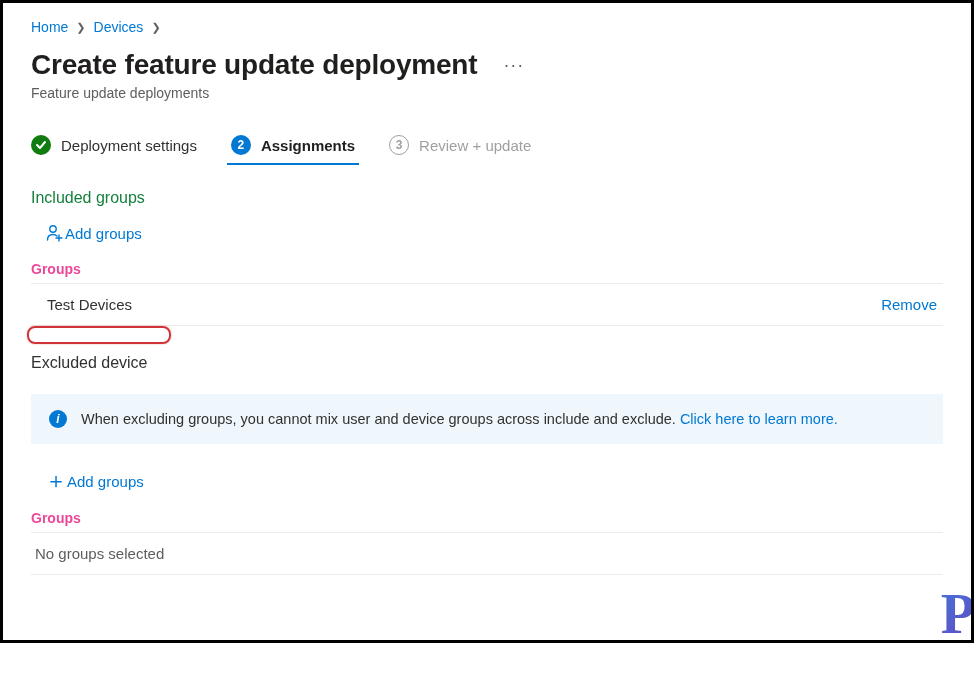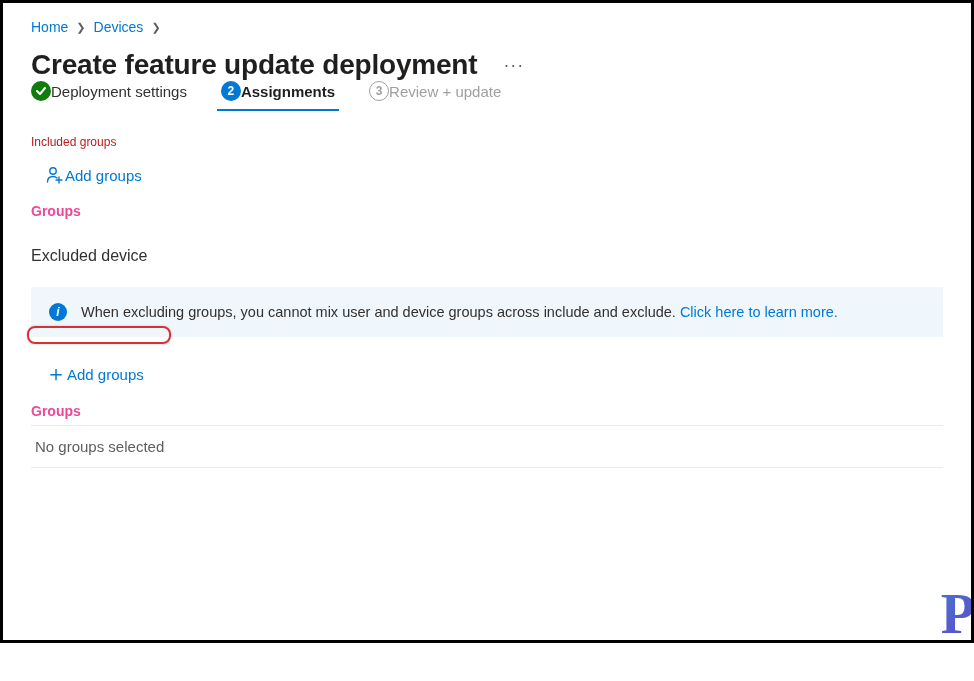--- a/index.html
+++ b/index.html
@@ -29,39 +29,39 @@
   }
   .breadcrumb a { color: #0078d4; text-decoration: none; cursor: pointer; }
   .chev { color: #605e5c; font-size: 11px; }
   
   .title-row { display: flex; align-items: center; gap: 26px; }
   h1 { font-size: 28px; font-weight: 600; color: #201f1e; letter-spacing: -0.2px; }
   .more-dots { color: #605e5c; font-size: 18px; letter-spacing: 1px; cursor: pointer; }
   .subtitle { font-size: 14px; color: #605e5c; margin-top: 4px; margin-bottom: 34px; }
   
   .steps { display: flex; align-items: center; gap: 34px; border-bottom: none; margin-bottom: 26px; }
-  .step { display: flex; align-items: center; padding-bottom: 8px; position: relative; }
+  .step { display: flex; align-items: center; gap: 10px; padding-bottom: 8px; position: relative; }
   .step-label { font-size: 15px; color: #605e5c; }
   .step.completed .step-label { color: #323130; }
   .step.active .step-label { font-weight: 600; color: #201f1e; }
   .step.active::after {
     content: ""; position: absolute; left: -4px; right: -4px; bottom: -2px;
     height: 2px; background: #0078d4;
   }
   .step-circle {
     width: 20px; height: 20px; border-radius: 50%;
     display: flex; align-items: center; justify-content: center;
     font-size: 12px; font-weight: 600;
   }
   .step.completed .step-circle { background: #107c10; color: #fff; }
   .step.active .step-circle { background: #0078d4; color: #fff; }
   .step.disabled .step-circle { border: 1px solid #a19f9d; color: #a19f9d; background: #fff; }
   .step.disabled .step-label { color: #a19f9d; }
   
-  .section-heading { font-size: 12px; color: #b91c1c; margin-bottom: 16px; }
+  .section-heading { font-size: 16px; color: #15803d; margin-bottom: 16px; }
   .add-groups-btn {
     display: flex; align-items: center; gap: 0;
     color: #0078d4; font-size: 15px; cursor: pointer;
     margin-left: 14px; margin-bottom: 18px;
   }
   .add-groups-btn .icon-wrap { width: 20px; height: 20px; display: flex; align-items: center; justify-content: center; }
   .groups-label { font-size: 14px; font-weight: 600; color: #ec4899; margin-bottom: 6px; }
   .group-table { width: 100%; }
   .group-row {
     display: flex; justify-content: space-between; align-items: center;
@@ -128,20 +128,21 @@
     <a>Home</a>
     <span class="chev">❯</span>
     <a>Devices</a>
     <span class="chev">❯</span>
   </nav>
 
   <div class="title-row">
     <h1>Create feature update deployment</h1>
     <span class="more-dots">···</span>
   </div>
+  <div class="subtitle">Feature update deployments</div>
 
   <div class="steps">
     <div class="step completed">
       <div class="step-circle">
         <svg width="12" height="12" viewBox="0 0 12 12">
             <path d="M2 6 L5 9 L10 3" stroke="#fff" stroke-width="2" fill="none" stroke-linecap="round" stroke-linejoin="round"></path>
           </svg>
       </div>
       <span class="step-label">Deployment settings</span>
     </div>
@@ -163,20 +164,26 @@
         <circle cx="8" cy="6" r="3.2" fill="none" stroke="#0078d4" stroke-width="1.4"></circle>
         <path d="M2.5 17 C2.5 13 5 11.5 8 11.5 C9.5 11.5 11 12 12 13" fill="none" stroke="#0078d4" stroke-width="1.4" stroke-linecap="round"></path>
         <path d="M14 12 L14 18 M11 15 L17 15" stroke="#0078d4" stroke-width="1.4" stroke-linecap="round"></path>
       </svg>
     </span>
     <span>Add groups</span>
   </div>
 
   <div class="groups-label">Groups</div>
 
+  <div class="group-table">
+    <div class="group-row">
+      <span class="group-name-cell">Test Devices</span>
+      <span class="remove-link">Remove</span>
+    </div>
+  </div>
 
   <div class="highlight-box"></div>
 
   <div class="excluded-heading">Excluded device</div>
 
   <div class="info-box">
     <div class="info-icon">i</div>
     <div>
       <span>When excluding groups, you cannot mix user and device groups across include and exclude. </span><span class="info-link">Click here to learn more.</span>
     </div>

